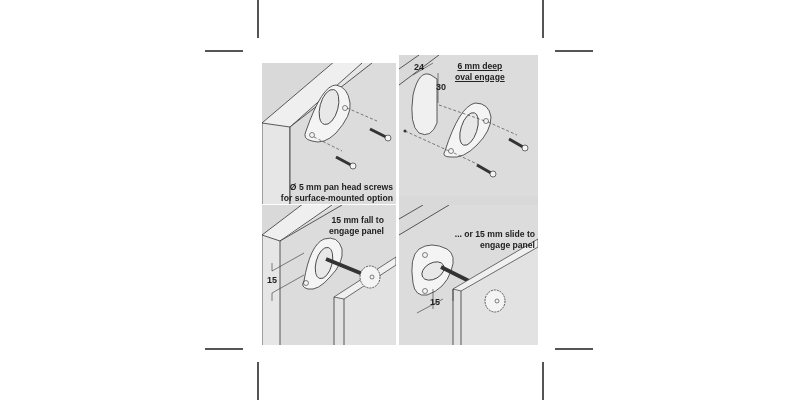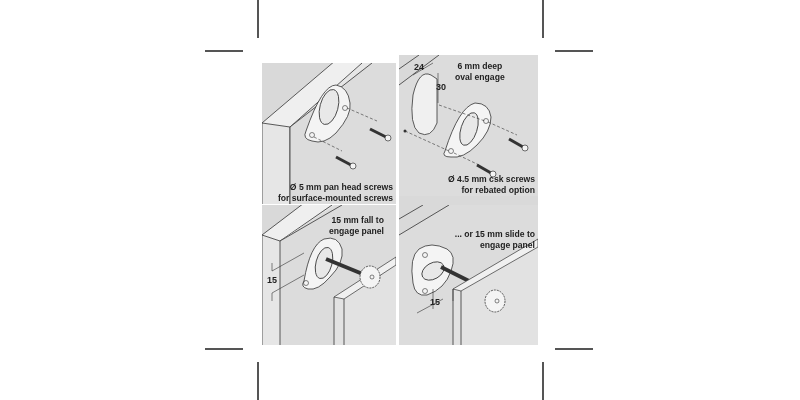--- a/index.html
+++ b/index.html
@@ -45,21 +45,21 @@
       <line x1="108" y1="66" x2="124" y2="74" stroke="#333" stroke-width="3"></line>
       <circle cx="126" cy="75" r="3" fill="#f4f4f4" stroke="#333" stroke-width="0.7"></circle>
     </g>
     <g>
       <line x1="74" y1="94" x2="89" y2="102" stroke="#333" stroke-width="3"></line>
       <circle cx="91" cy="103" r="3" fill="#f4f4f4" stroke="#333" stroke-width="0.7"></circle>
     </g>
   </svg>
   <div class="cap" style="right:3px;top:119px;">
     <div>Ø 5 mm pan head screws</div>
-    <div>for surface-mounted screws</div>
+    <div>for surface-mounted option</div>
   </div>
 </div>
 
 <div class="panel" style="left:399px;top:55px;width:139px;height:175px;">
   <svg width="139" height="141">
     <polygon points="0,30 40,0 139,0 139,141 0,141" fill="#dcdcdc"></polygon>
     <line x1="0" y1="30" x2="40" y2="0" stroke="#333" stroke-width="0.8"></line>
     <line x1="0" y1="14" x2="20" y2="0" stroke="#333" stroke-width="0.8"></line>
 
     <path d="M14,40 Q20,14 32,20 L38,24 L38,68 Q32,84 20,78 Q10,70 14,40 Z" fill="#f0f0f0" stroke="#333" stroke-width="0.8"></path>
@@ -80,27 +80,23 @@
       <line x1="110" y1="84" x2="124" y2="92" stroke="#333" stroke-width="3"></line>
       <circle cx="126" cy="93" r="3" fill="#f4f4f4" stroke="#333" stroke-width="0.7"></circle>
     </g>
     <g>
       <line x1="78" y1="110" x2="92" y2="118" stroke="#333" stroke-width="3"></line>
       <circle cx="94" cy="119" r="3" fill="#f4f4f4" stroke="#333" stroke-width="0.7"></circle>
     </g>
   </svg>
   <div class="dim" style="left:15px;top:7px;">24</div>
   <div class="dim" style="left:37px;top:27px;">30</div>
-  <div class="cap" style="left:56px;top:6px;text-align:center;">
+  <div class="cap" style="left:56px;top:6px;text-align:center;text-decoration:underline;">
     <div>6 mm deep</div>
     <div>oval engage</div>
-  </div>
-  <div class="cap" style="right:3px;top:119px;">
-    <div>Ø 4.5 mm csk screws</div>
-    <div>for rebated option</div>
   </div>
 </div>
 
 <div class="panel" style="left:262px;top:205px;width:134px;height:140px;">
   <svg width="134" height="140">
     <polygon points="0,30 50,0 134,0 134,140 0,140" fill="#e6e6e6"></polygon>
     <polygon points="0,30 50,-8 70,0 18,36" fill="#efefef" stroke="#333" stroke-width="0.8"></polygon>
     <polygon points="18,36 134,-40 134,140 18,140" fill="#dcdcdc"></polygon>
     <line x1="18" y1="36" x2="80" y2="0" stroke="#333" stroke-width="0.8"></line>
     <line x1="18" y1="36" x2="18" y2="140" stroke="#333" stroke-width="0.8"></line>

